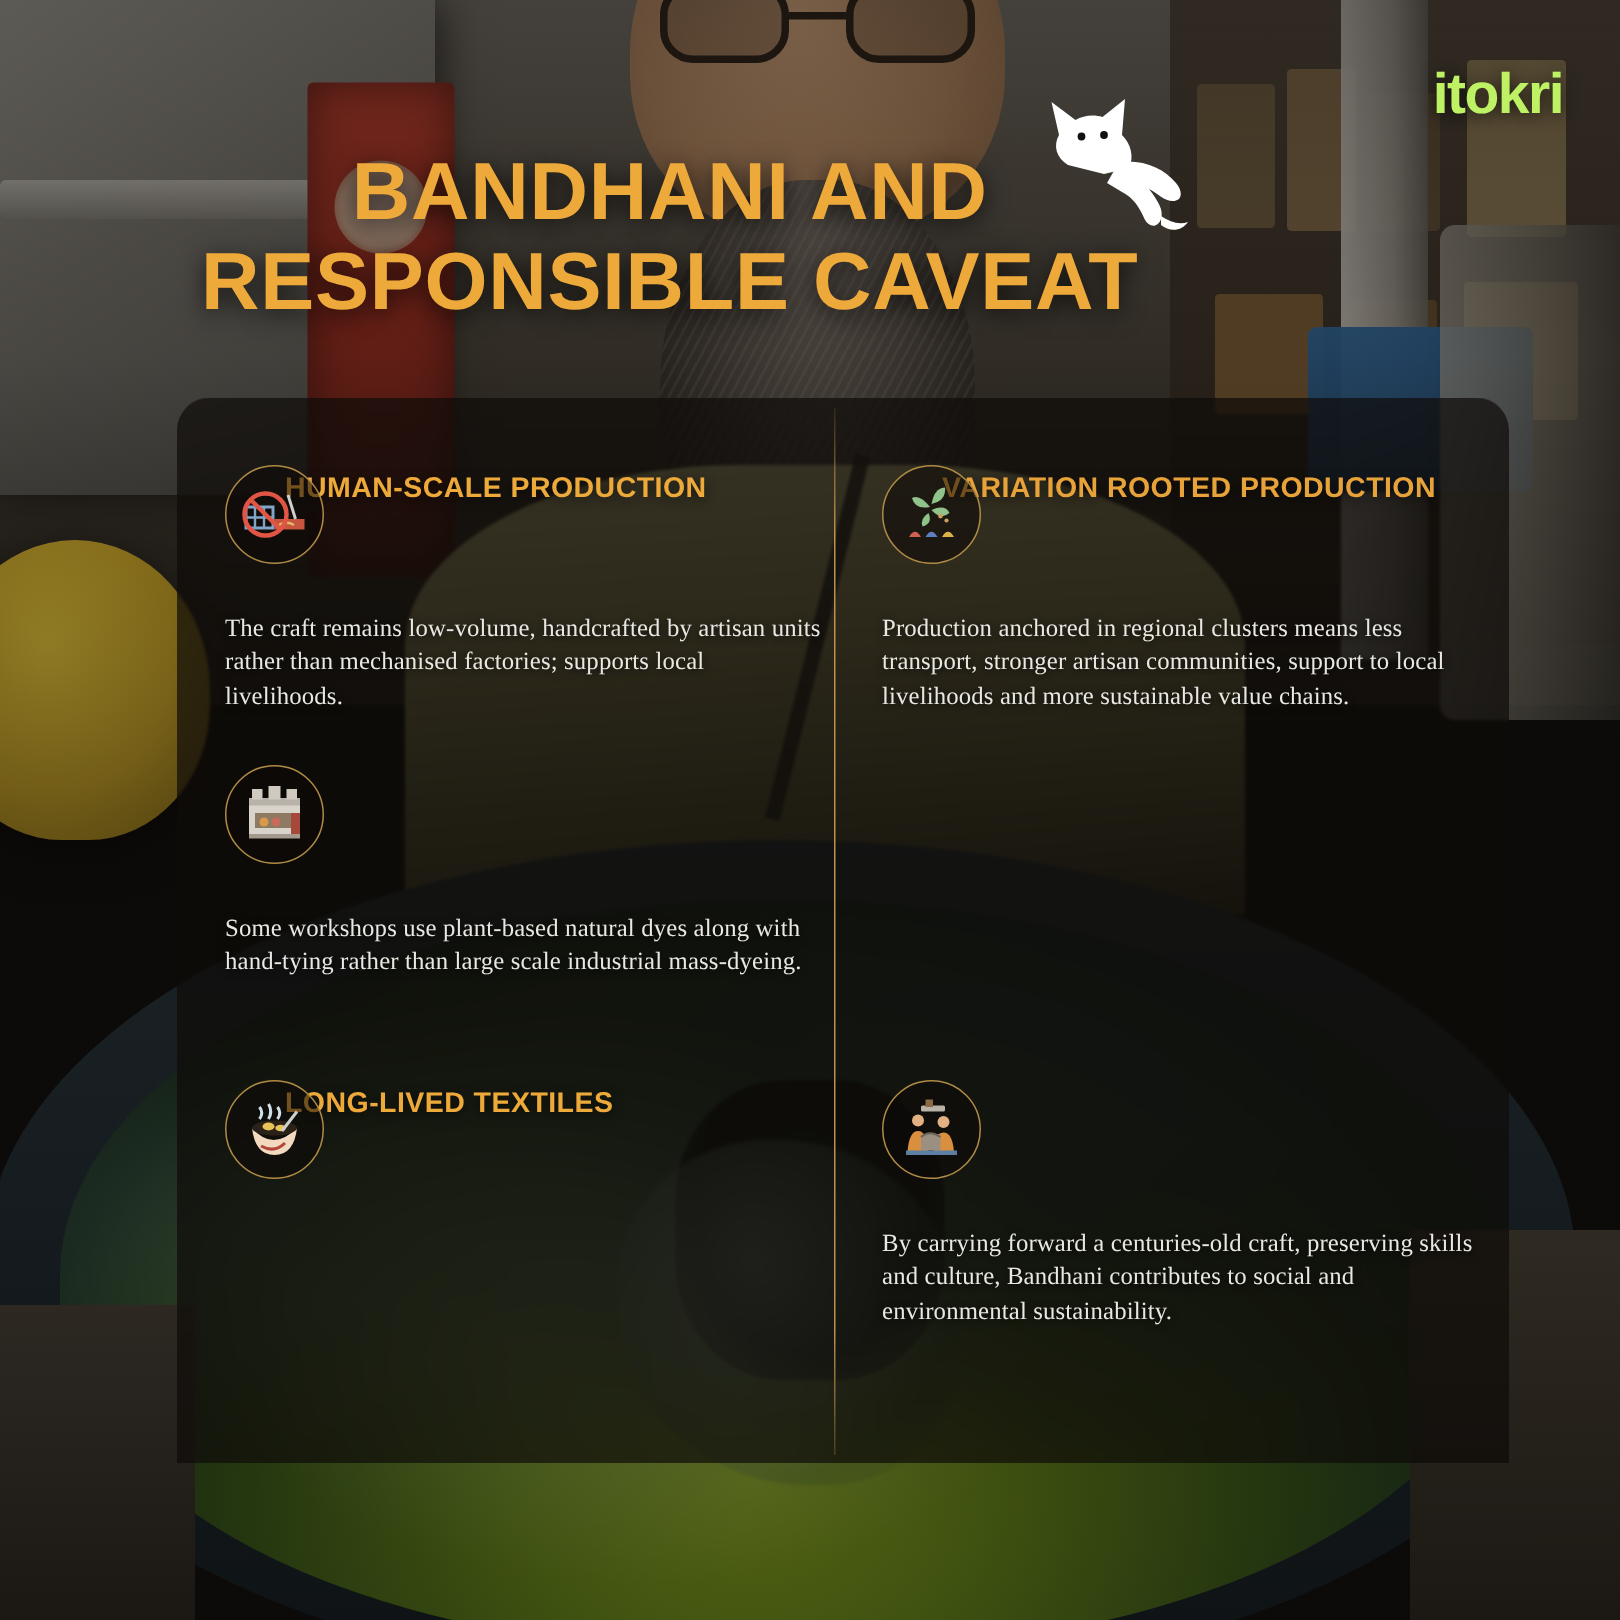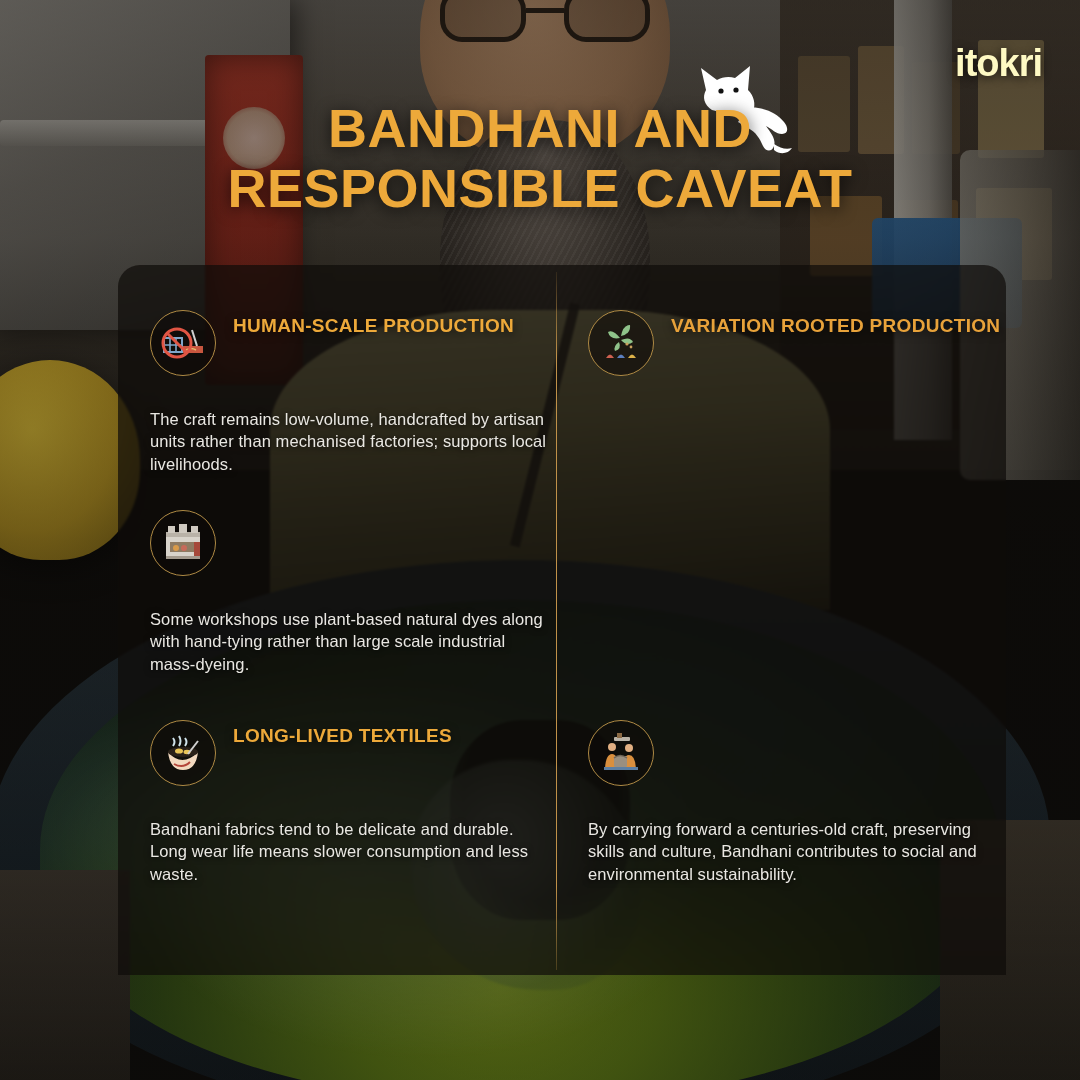--- a/index.html
+++ b/index.html
@@ -192,34 +192,34 @@
     border-radius:22px 22px 0 0;
     backdrop-filter:blur(1px);
   }
   .panel-divider{
     position:absolute; left:556px; top:272px; width:1px; height:698px;
     background:linear-gradient(180deg,rgba(197,150,72,.12) 0%,#c09149 12%,#c09149 88%,rgba(197,150,72,.25) 100%);
   }
 
   
   .title{
-    position:absolute; left:0; top:98px; width:1080px;
+    position:absolute; left:0; top:98px; width:893px;
     text-align:center;
     color:#eda93a;
     font-size:54px;
     font-weight:bold;
     letter-spacing:.5px;
     line-height:1.12;
     text-shadow:0 3px 16px rgba(0,0,0,.75);
   }
   .title .l2{ display:block; }
 
   .brand{
     position:absolute; right:38px; top:42px;
-    color:#fef9c3;
+    color:#bef264;
     font-size:38px;
     font-weight:bold;
     letter-spacing:-1px;
     text-shadow:0 2px 10px rgba(0,0,0,.7);
   }
 
   
   .mascot{ position:absolute; left:688px; top:60px; width:108px; height:100px; }
 
   
@@ -243,39 +243,40 @@
     position:absolute; left:0; top:0;
     width:66px; height:66px; border-radius:50%;
     border:1.5px solid #b08b45;
     background:rgba(12,10,8,.55);
     display:flex; align-items:center; justify-content:center;
     overflow:hidden;
   }
   .icon-circle svg{ display:block; }
 
   .item-title{
-    margin-left:83px;
+    margin-left:40px;
     color:#eda93a;
     font-size:19px;
     font-weight:bold;
     line-height:1.22;
     letter-spacing:.3px;
     padding-top:4px;
     text-shadow:0 2px 8px rgba(0,0,0,.6);
   }
   .col-right .item-title{ color:#e8a23a; }
 
   .item-body{
     margin-top:26px;
     color:#e9e7e2;
     font-size:16.5px;
     line-height:1.36;
     letter-spacing:.1px;
     text-shadow:0 1px 6px rgba(0,0,0,.85);
     width:400px;
+    font-family:Liberation Serif, serif;
   }
 </style>
 </head>
 <body>
 
 <div id="poster">
 
   <div class="bg">
     <div class="bg-wall"></div>
     <div class="bg-cabinet"></div>
@@ -390,21 +391,20 @@
               <path d="M10 24 q14 16 30 0 q-2 18 -15 18 q-13 0 -15 -18 Z" fill="#f2d9bf"></path>
               <ellipse cx="25" cy="24" rx="15" ry="5" fill="#2a2119"></ellipse>
               <ellipse cx="21" cy="23" rx="4" ry="2.6" fill="#e8c457"></ellipse>
               <ellipse cx="29" cy="24" rx="3.5" ry="2.2" fill="#e8c457"></ellipse>
               <line x1="30" y1="26" x2="40" y2="13" stroke="#cfcfcf" stroke-width="2"></line>
               <path d="M16 36 q9 5 16 -2" stroke="#b4463a" stroke-width="2" fill="none"></path>
             </svg>
           </div>
           <div class="item-title">LONG-LIVED TEXTILES</div>
         </div>
-        <div class="item-body">Bandhani fabrics tend to be delicate and durable. Long wear life means slower consumption and less waste.</div>
       </div>
 
     </div>
 
     <div class="col col-right">
 
       <div class="item r1">
         <div class="item-head">
           <div class="icon-circle">
             <svg width="50" height="50" viewBox="0 0 50 50">
@@ -414,20 +414,21 @@
               <path d="M23 24 q-6 4 -4 9 q7 -2 4 -9 Z" fill="#8fc38a"></path>
               <circle cx="31" cy="26" r="1.6" fill="#c9a15e"></circle>
               <circle cx="35" cy="29" r="1.4" fill="#c9a15e"></circle>
               <path d="M10 40 q4 -7 8 0 Z" fill="#cf6150"></path>
               <path d="M21 40 q4 -7 8 0 Z" fill="#5b7fc0"></path>
               <path d="M32 40 q4 -7 8 0 Z" fill="#ddb249"></path>
             </svg>
           </div>
           <div class="item-title">VARIATION ROOTED PRODUCTION</div>
         </div>
+        <div class="item-body">Production anchored in regional clusters means less transport, stronger artisan communities, support to local livelihoods and more sustainable value chains.</div>
       </div>
 
       <div class="item r2">
       </div>
 
       <div class="item r3">
         <div class="item-head">
           <div class="icon-circle">
             <svg width="50" height="50" viewBox="0 0 50 50">
               <rect x="18" y="9" width="16" height="4" rx="1" fill="#b9b2a6"></rect>

